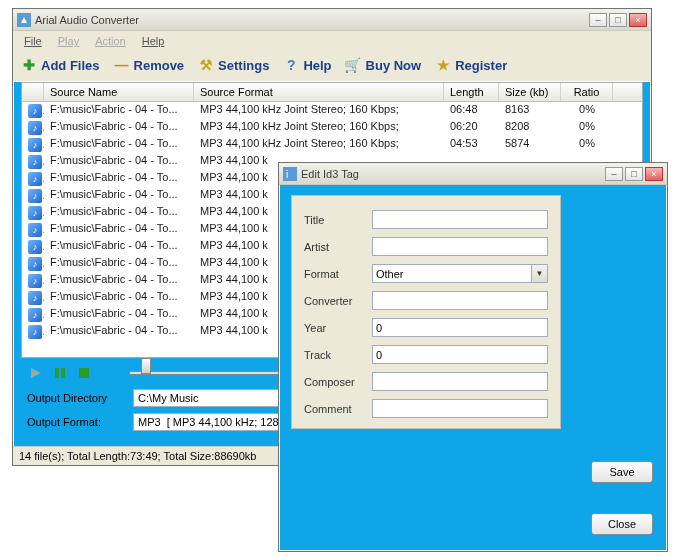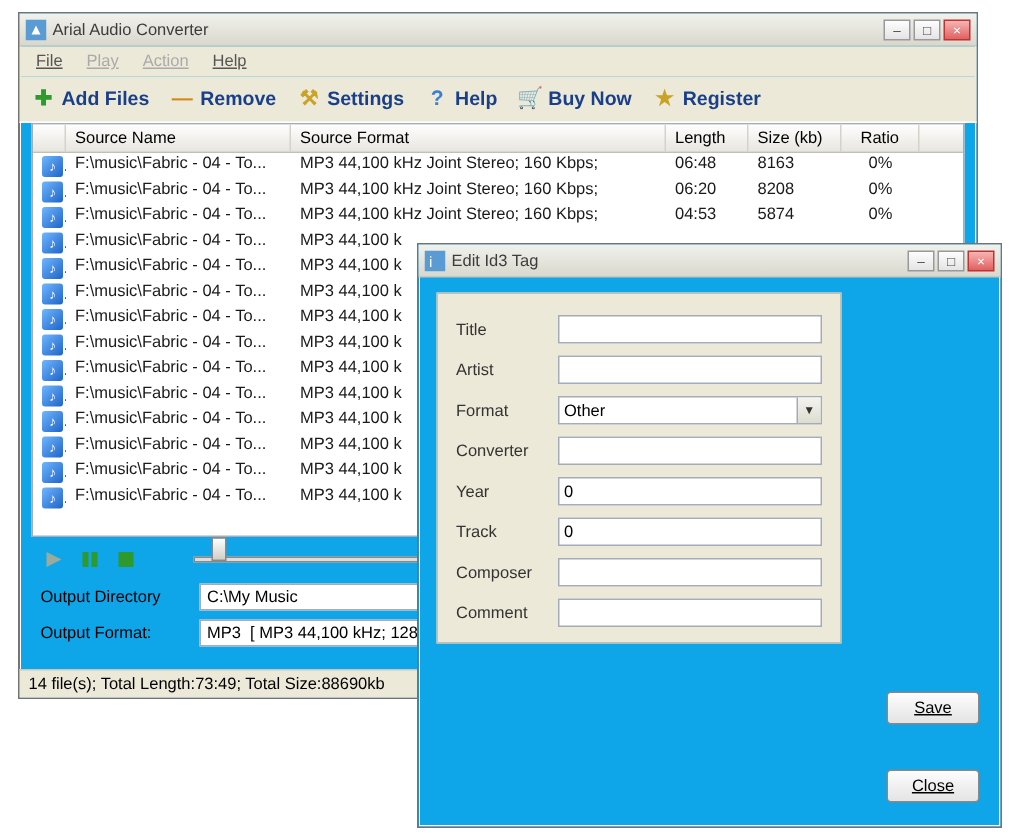--- a/index.html
+++ b/index.html
@@ -142,21 +142,21 @@
 }
 .dlg-row { display:flex;align-items:center;gap:4px;}
 .dlg-row .dlb { width: 64px; color:#333;}
 .dlg-row input, .dlg-row select {
   flex:1; border:1px solid #a5acb9;background:#fff;
   font:inherit;padding:2px 3px;height:19px;
 }
 .dlg-row select { appearance:none;background:#fff;padding-right:34px;}
 .sel-wrap{position:relative;flex:1;display:flex;}
 .sel-arrow{position:absolute;right:1px;top:1px;bottom:1px;width:16px;background:linear-gradient(#f4f4ef,#dcdccf);border-left:1px solid #a5acb9;display:flex;align-items:center;justify-content:center;font-size:8px;color:#333;}
-.dlg-btns { position:absolute; right: 14px; bottom: 16px; display:flex;flex-direction:column;gap:12px;text-decoration:underline;}
+.dlg-btns { position:absolute; right: 14px; bottom: 16px; display:flex;flex-direction:column;gap:12px;}
 .dlg-btn {
   width: 62px; height: 22px;
   border:1px solid #888;border-radius:3px;
   background: linear-gradient(#fdfdfd,#e4e4e4);
   font:inherit;cursor:pointer;
 }
 .dlg-btn.save{margin-bottom:18px;}
 </style>
 </head>
 <body>

